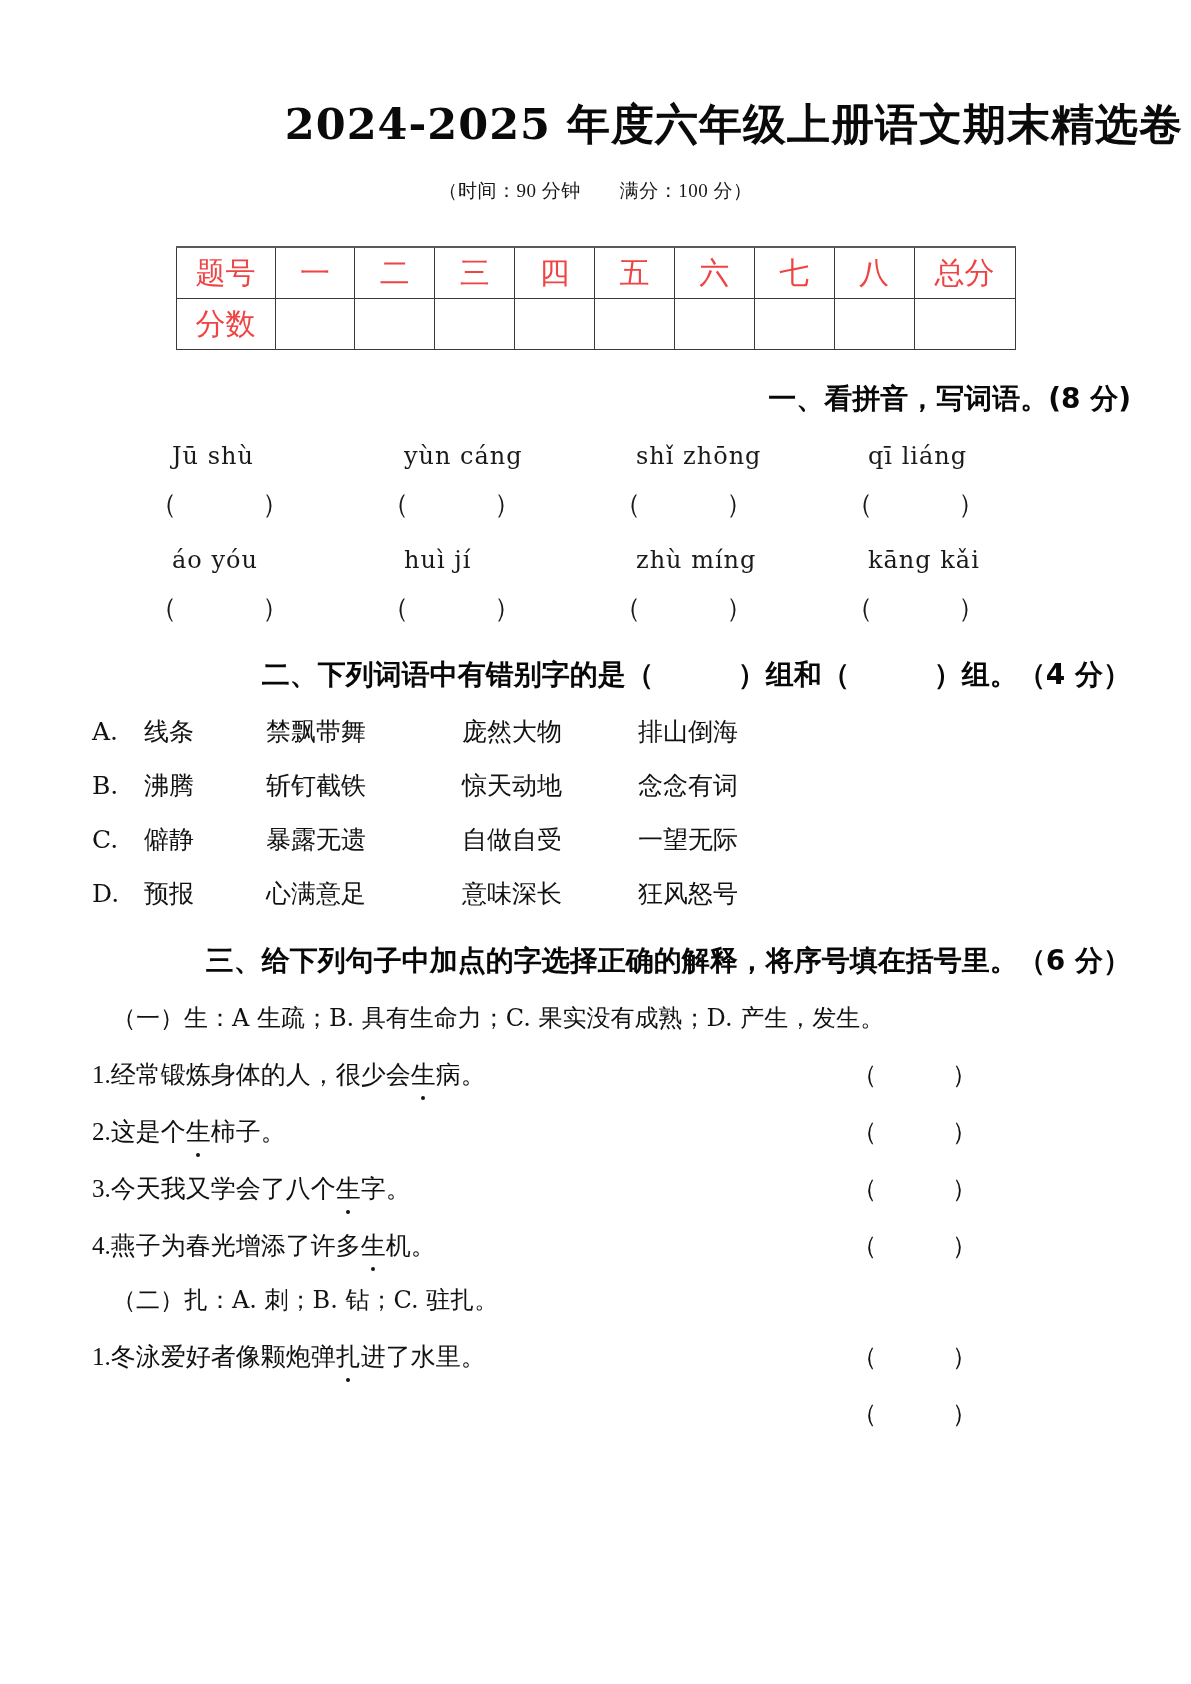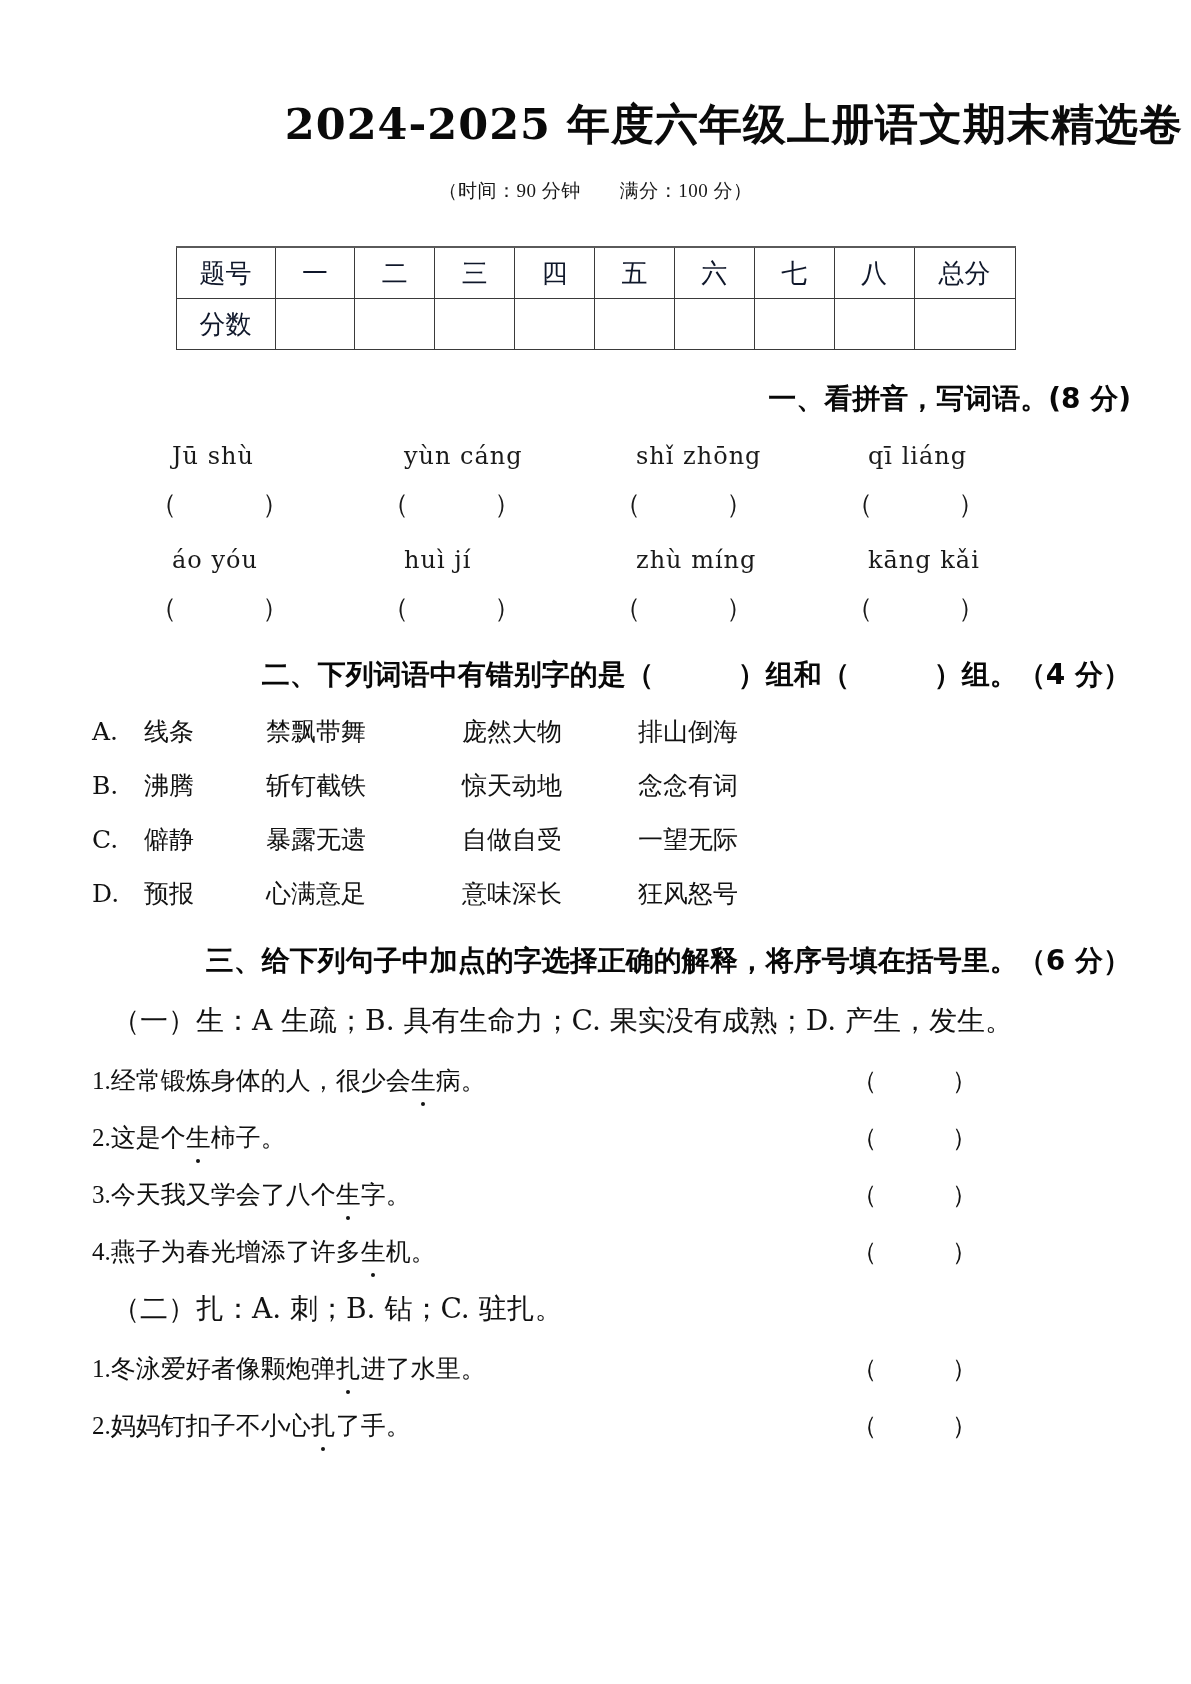--- a/index.html
+++ b/index.html
@@ -54,23 +54,23 @@
   table.score-table {
     border-collapse: collapse;
     width: 840px;
     table-layout: fixed;
   }
   table.score-table td {
     border: 1px solid #3a3a3a;
     height: 50px;
     text-align: center;
     vertical-align: middle;
-    font-size: 26px;
-    font-family: "DejaVu Serif", "Liberation Serif", serif;
-    color: #0f172a;
+    font-size: 30px;
+    font-family: "DejaVu Serif", "Liberation Serif", serif;
+    color: #ef4444;
     padding: 0;
   }
   table.score-table td.lbl {
     width: 98px;
   }
   table.score-table td.total {
     width: 100px;
   }
   table.score-table tr.head td {
     border-top: 2px solid #5a5a5a;
@@ -143,21 +143,21 @@
   .opt-w1  { width: 122px; flex: 0 0 122px; }
   .opt-w2  { width: 196px; flex: 0 0 196px; }
   .opt-w3  { width: 176px; flex: 0 0 176px; }
   .opt-w4  { flex: 0 0 auto; }
 
   
   .s3-head { padding-top: 32px; margin-left: 47px; }
   .defline {
     padding-top: 22px;
     padding-left: 20px;
-    font-size: 28px;
+    font-size: 24px;
     white-space: nowrap;
   }
   .qline {
     position: relative;
     padding-top: 24px;
     font-size: 25px;
     white-space: nowrap;
   }
   .qline .qtext { position: relative; display: inline-block; }
   .qline .paren {
@@ -305,18 +305,17 @@
       <span class="paren">（　　　）</span>
     </div>
 
     <div class="defline body-line">（二）扎：A. 刺；B. 钻；C. 驻扎。</div>
 
     <div class="qline">
       <span class="qtext"><span>1.</span><span>冬泳爱好者像颗炮弹</span><span class="dotchar">扎</span><span>进了水里。</span></span>
       <span class="paren">（　　　）</span>
     </div>
     <div class="qline">
-      <span class="qtext"><span>2.</span><span>妈妈钉扣子不小心</span><span class="dotchar">扎</span><span>了手。</span></span>
       <span class="paren">（　　　）</span>
     </div>
   </div>
 
 </div>
 
 </body></html>

